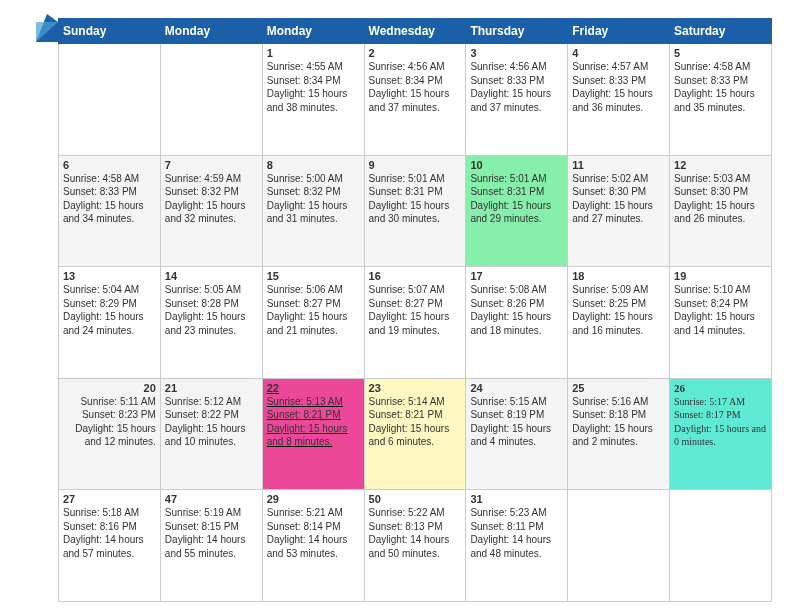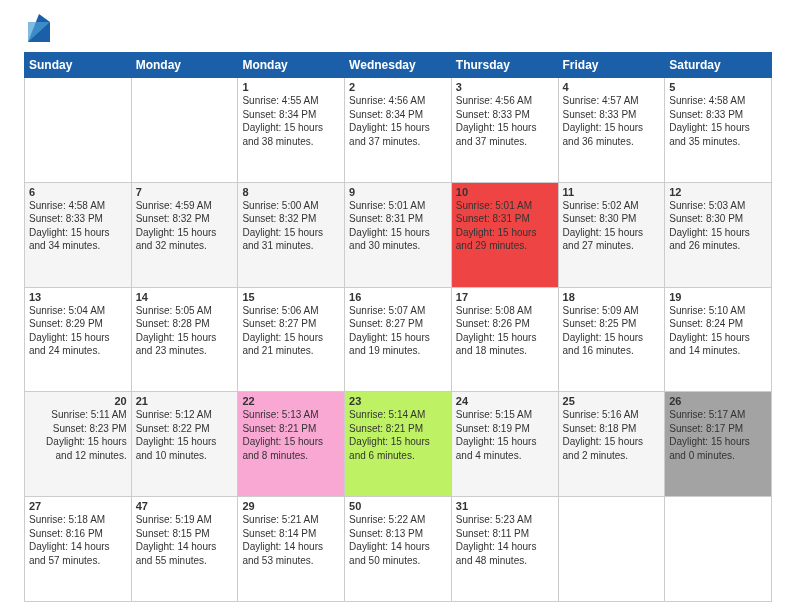--- a/index.html
+++ b/index.html
@@ -6,23 +6,23 @@
     body {
       width: 792px;
       height: 612px;
       font-family: Arial, sans-serif;
       background: #fff;
       overflow: hidden;
     }
     .page {
       width: 792px;
       height: 612px;
-      padding: 18px 20px 10px 24px;
-      display: flex;
-      flex-direction: column;
+      padding: 18px 20px 10px 32px;
+      display: flex;
+      flex-direction: row;
     }
     .header {
       display: flex;
       justify-content: space-between;
       align-items: flex-start;
       margin-bottom: 10px;
     }
     .logo {
       display: flex;
       align-items: center;
@@ -171,21 +171,21 @@
             <div class="day-info">Sunrise: 4:59 AM<br>Sunset: 8:32 PM<br>Daylight: 15 hours and 32 minutes.</div>
           </td>
           <td style="background: rgb(245, 245, 245);">
             <div class="day-num">8</div>
             <div class="day-info">Sunrise: 5:00 AM<br>Sunset: 8:32 PM<br>Daylight: 15 hours and 31 minutes.</div>
           </td>
           <td style="background: rgb(245, 245, 245);">
             <div class="day-num">9</div>
             <div class="day-info">Sunrise: 5:01 AM<br>Sunset: 8:31 PM<br>Daylight: 15 hours and 30 minutes.</div>
           </td>
-          <td style="background: #ef4444;">
+          <td style="background: #86efac;">
             <div class="day-num">10</div>
             <div class="day-info">Sunrise: 5:01 AM<br>Sunset: 8:31 PM<br>Daylight: 15 hours and 29 minutes.</div>
           </td>
           <td style="background: rgb(245, 245, 245); margin-left: 23px;">
             <div class="day-num">11</div>
             <div class="day-info">Sunrise: 5:02 AM<br>Sunset: 8:30 PM<br>Daylight: 15 hours and 27 minutes.</div>
           </td>
           <td style="background: rgb(245, 245, 245); margin-top: 39px;">
             <div class="day-num">12</div>
             <div class="day-info">Sunrise: 5:03 AM<br>Sunset: 8:30 PM<br>Daylight: 15 hours and 26 minutes.</div>
@@ -223,37 +223,37 @@
         </tr>
         <tr>
           <td style="background: rgb(245, 245, 245); text-align: right;">
             <div class="day-num">20</div>
             <div class="day-info">Sunrise: 5:11 AM<br>Sunset: 8:23 PM<br>Daylight: 15 hours and 12 minutes.</div>
           </td>
           <td style="background: rgb(245, 245, 245);">
             <div class="day-num">21</div>
             <div class="day-info">Sunrise: 5:12 AM<br>Sunset: 8:22 PM<br>Daylight: 15 hours and 10 minutes.</div>
           </td>
-          <td style="background: #f9a8d4;">
+          <td style="background: #ec4899; text-decoration: underline;">
             <div class="day-num">22</div>
             <div class="day-info">Sunrise: 5:13 AM<br>Sunset: 8:21 PM<br>Daylight: 15 hours and 8 minutes.</div>
           </td>
-          <td style="background: #bef264; margin-top: 12px;">
+          <td style="background: #fef9c3; margin-top: 12px;">
             <div class="day-num">23</div>
             <div class="day-info">Sunrise: 5:14 AM<br>Sunset: 8:21 PM<br>Daylight: 15 hours and 6 minutes.</div>
           </td>
           <td style="background: rgb(245, 245, 245);">
             <div class="day-num">24</div>
             <div class="day-info">Sunrise: 5:15 AM<br>Sunset: 8:19 PM<br>Daylight: 15 hours and 4 minutes.</div>
           </td>
           <td style="background: rgb(245, 245, 245); margin-left: 29px;">
             <div class="day-num">25</div>
             <div class="day-info">Sunrise: 5:16 AM<br>Sunset: 8:18 PM<br>Daylight: 15 hours and 2 minutes.</div>
           </td>
-          <td style="background: #a3a3a3;">
+          <td style="background: #5eead4; font-family: Liberation Serif, serif;">
             <div class="day-num">26</div>
             <div class="day-info">Sunrise: 5:17 AM<br>Sunset: 8:17 PM<br>Daylight: 15 hours and 0 minutes.</div>
           </td>
         </tr>
         <tr>
           <td>
             <div class="day-num">27</div>
             <div class="day-info">Sunrise: 5:18 AM<br>Sunset: 8:16 PM<br>Daylight: 14 hours and 57 minutes.</div>
           </td>
           <td>

